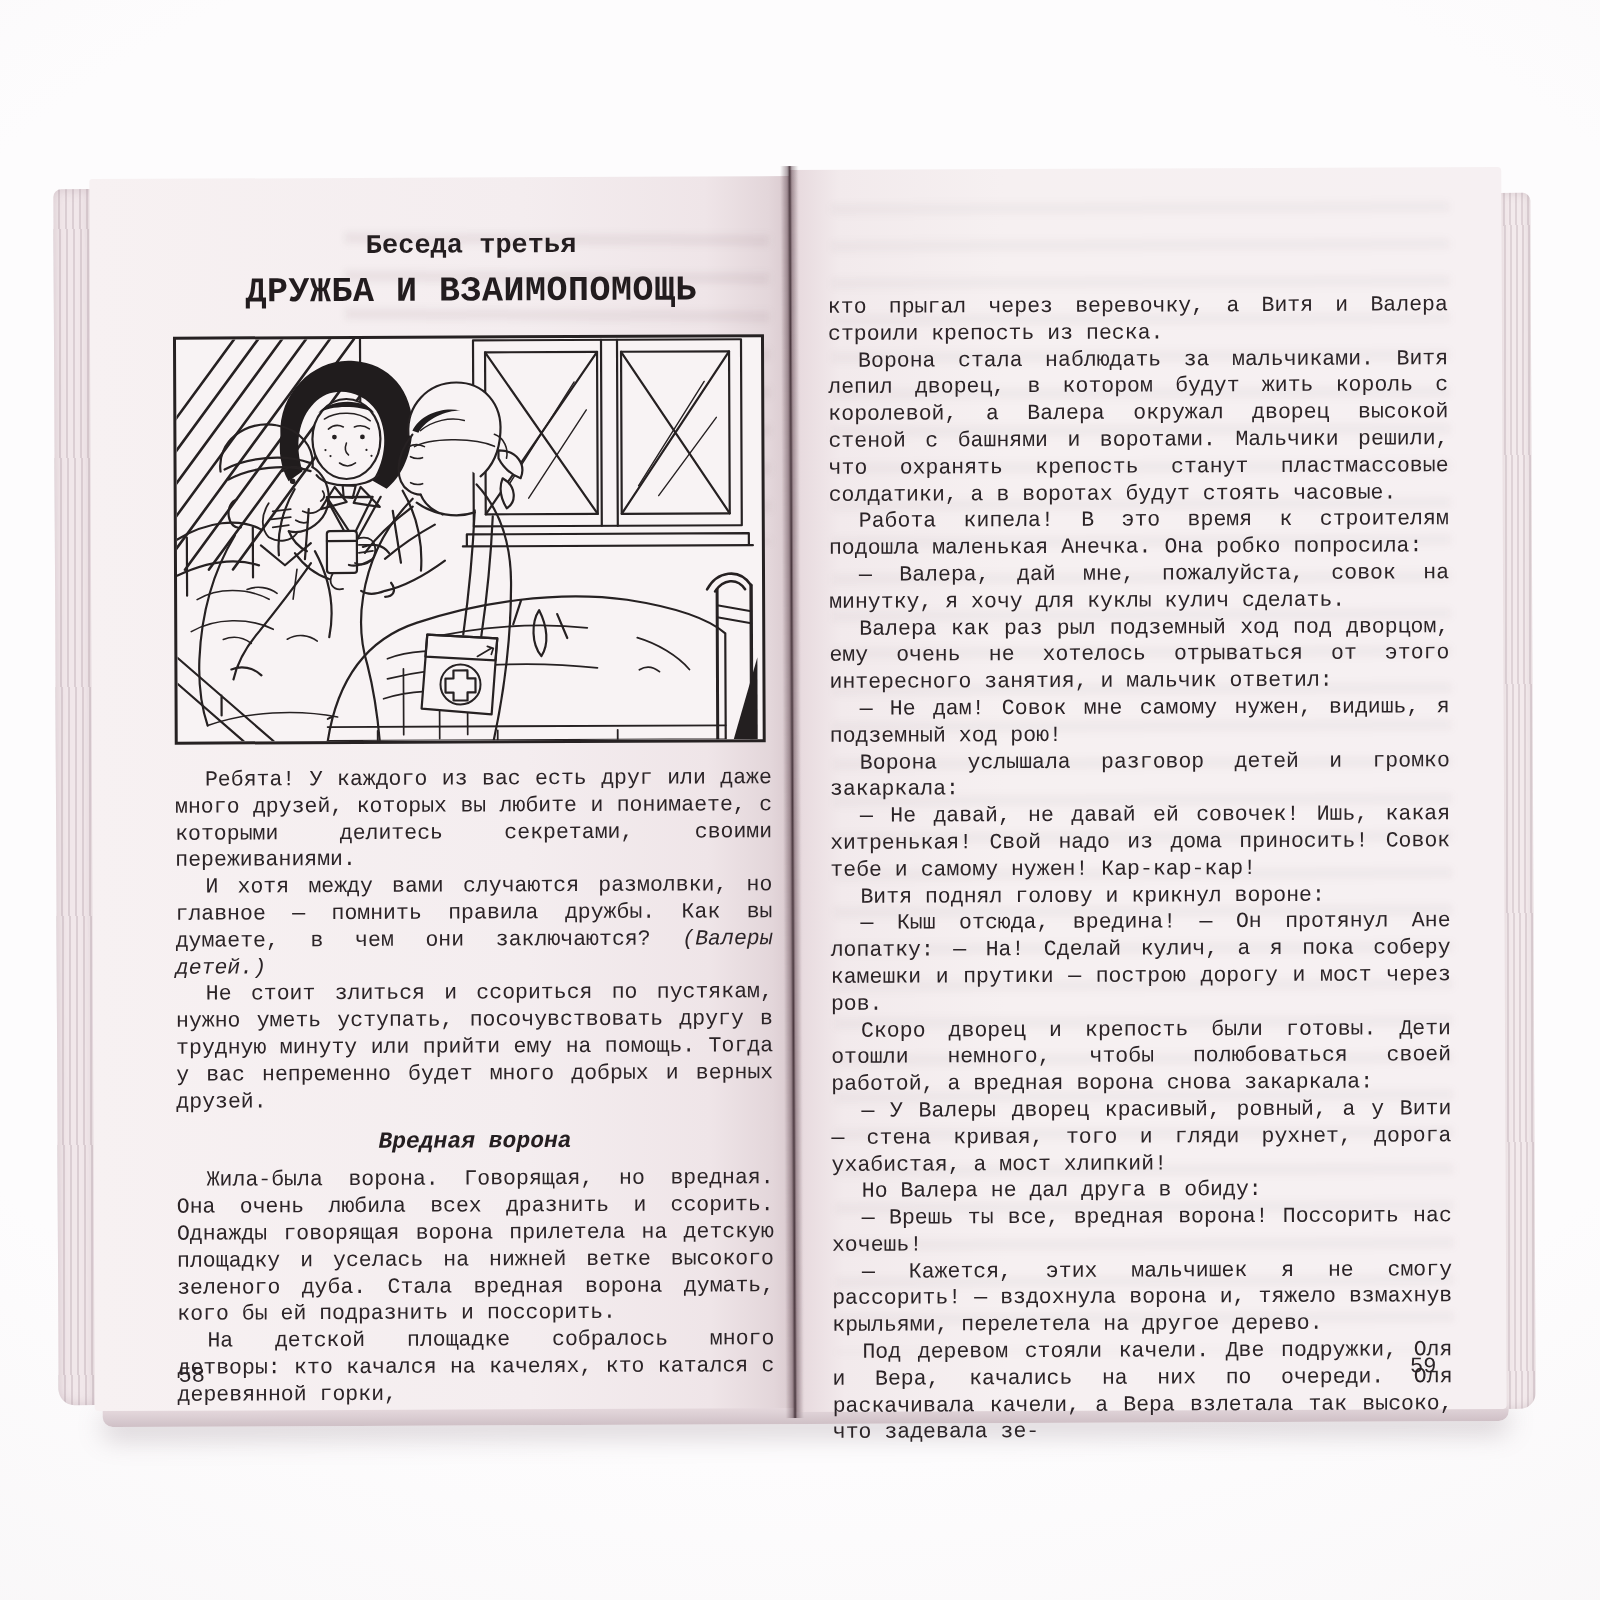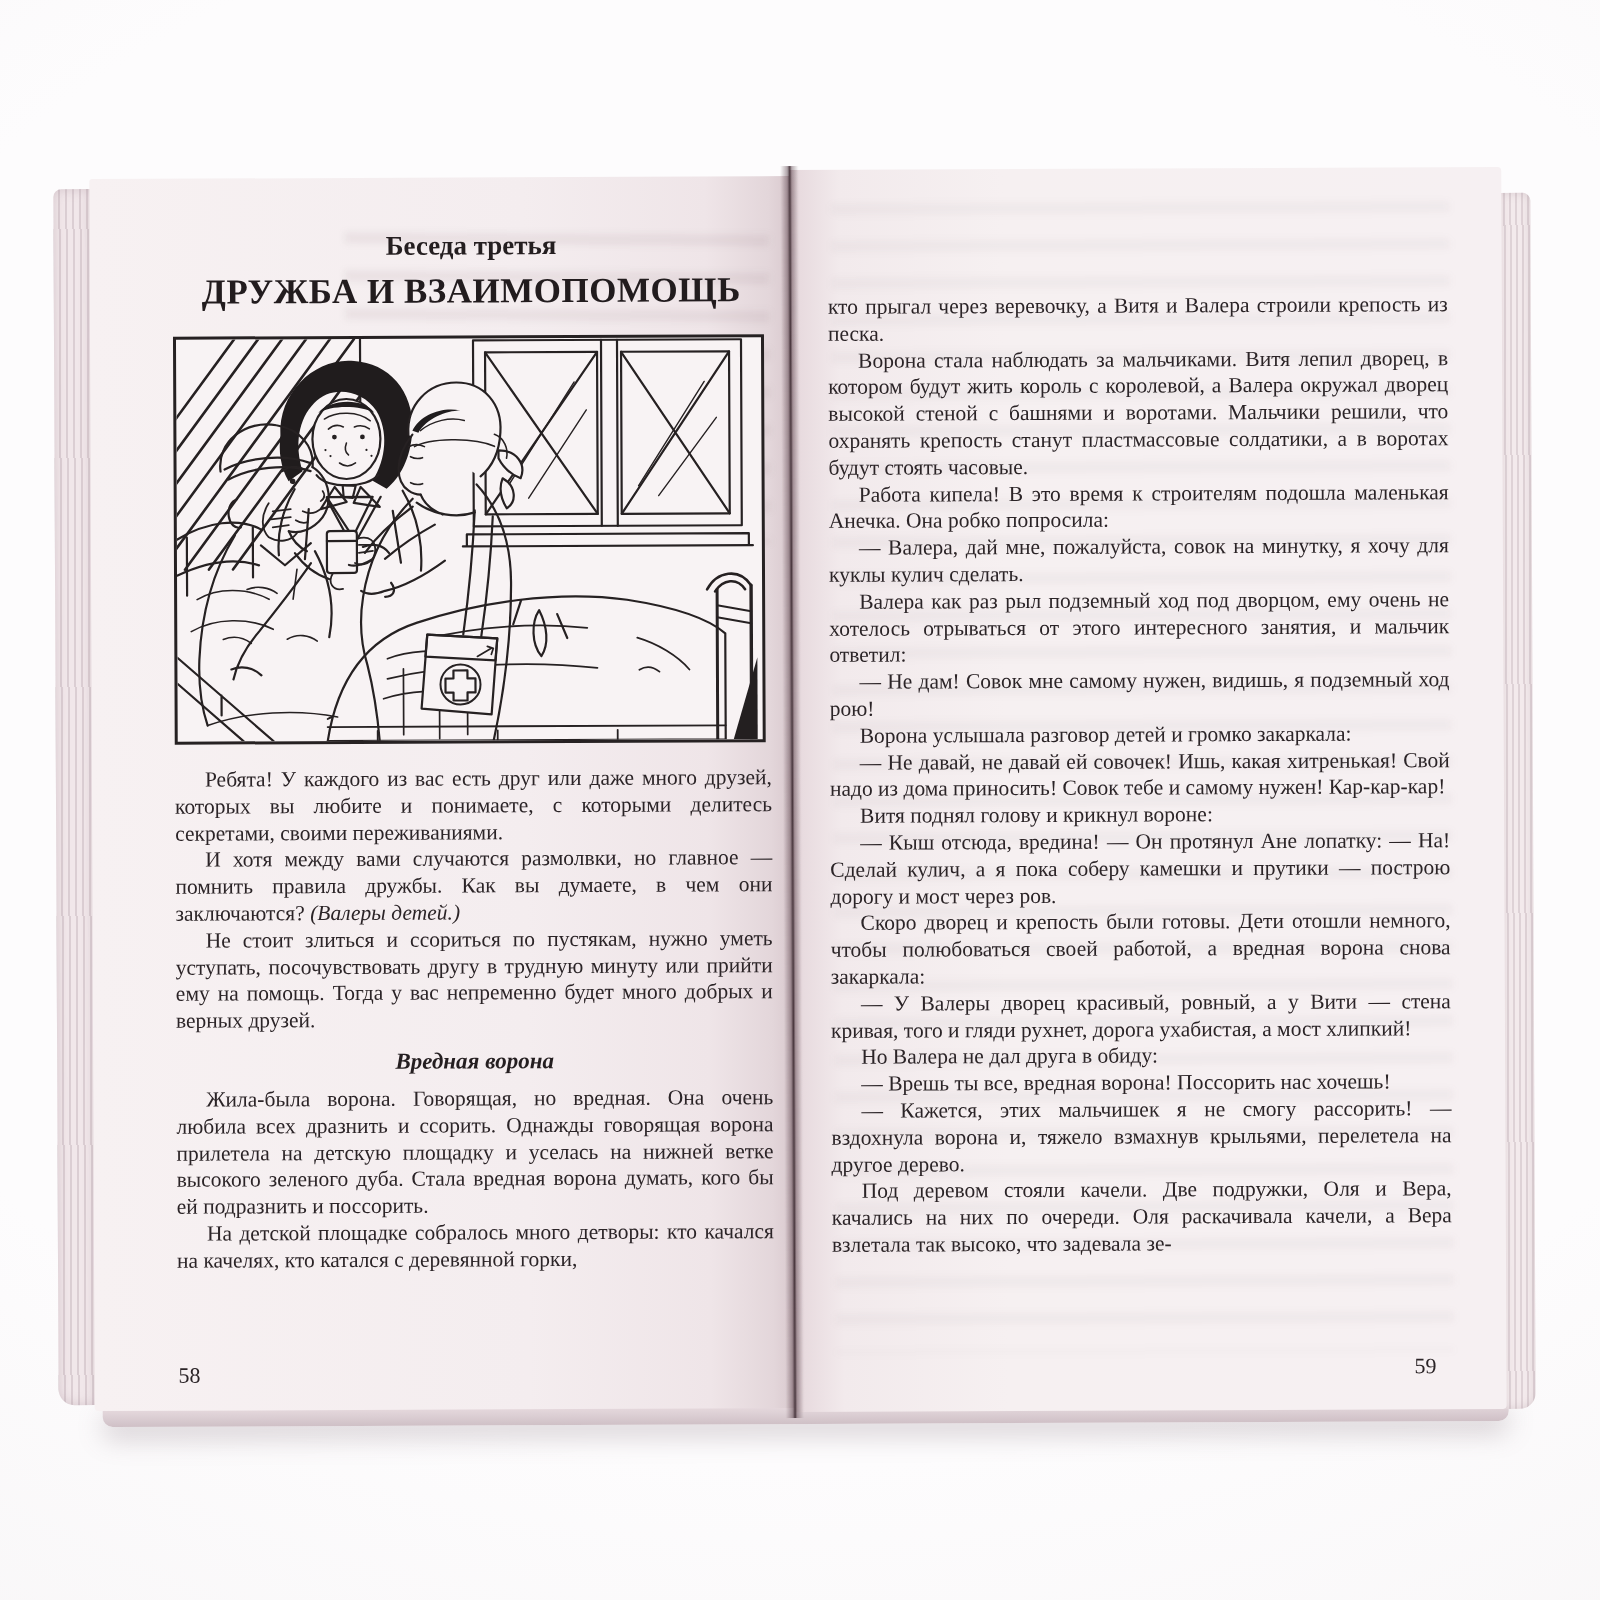--- a/index.html
+++ b/index.html
@@ -1,17 +1,17 @@
 <!DOCTYPE html>
 <html lang="ru"><head>
 <meta charset="utf-8">
 <style>
   html,body{margin:0;padding:0;overflow:hidden;}
   body{width:1600px;height:1600px;background:#fbfafb;font-family:"Liberation Serif",serif;position:relative;}
-  .scene{position:absolute;inset:0;background:radial-gradient(120% 90% at 50% 42%,#fdfcfd 55%,#f5f3f4 100%);}
+  .scene{position:absolute;inset:0;background:radial-gradient(120% 90% at 50% 42%,#fdfcfd 55%,#f5f3f4 100%);font-family:Liberation Mono, monospace;}
   .book{position:absolute;left:0;top:0;width:1600px;height:1600px;transform:rotate(-0.25deg);transform-origin:50% 50%;}
 
   .bottom-block{position:absolute;left:100px;top:1402px;width:1406px;height:22px;
     background:linear-gradient(180deg,#ecdfe3 0%,#dccfd4 55%,#cfc0c6 100%);
     border-radius:2px 2px 10px 10px;box-shadow:0 12px 26px rgba(120,100,110,.28);}
   .edge-left{position:absolute;left:56px;top:186px;width:37px;height:1216px;
     background:repeating-linear-gradient(90deg,#f1e7ea 0 5px,#dbced3 5px 7px);
     border-radius:8px 0 0 16px;box-shadow:inset 0 0 12px rgba(160,135,145,.35);}
   .edge-right{position:absolute;left:1502px;top:196px;width:31px;height:1216px;
     background:repeating-linear-gradient(90deg,#f3eaec 0 4px,#ded2d6 4px 6px);

